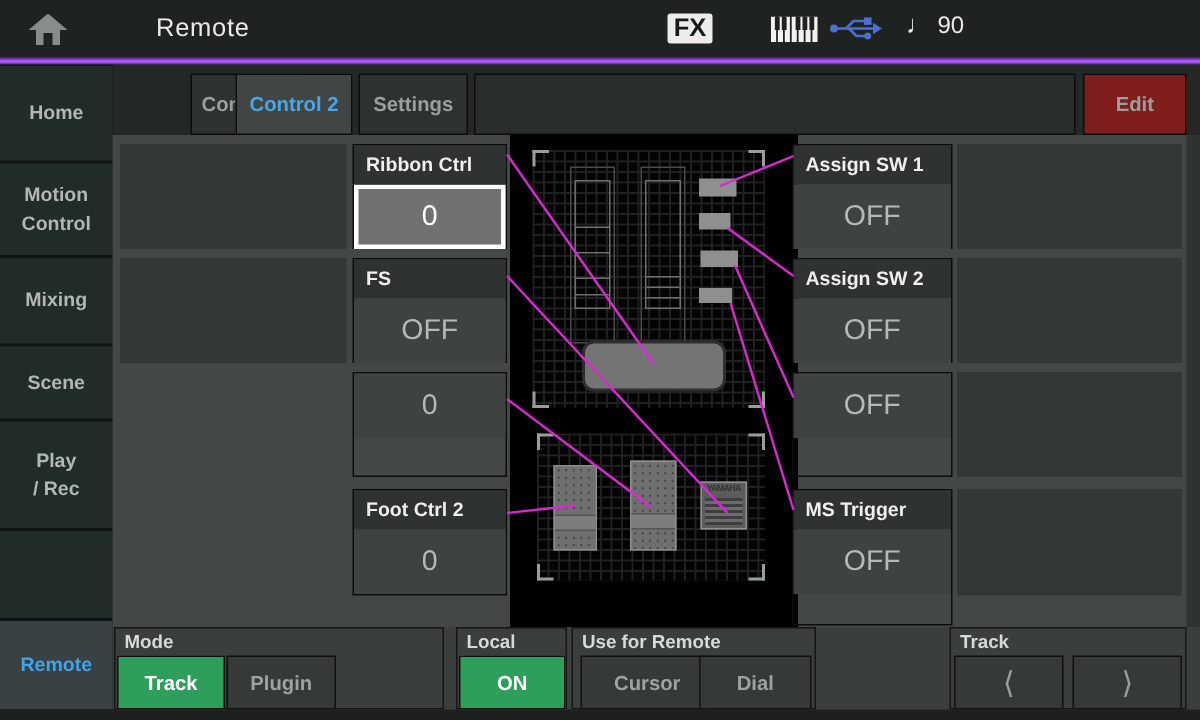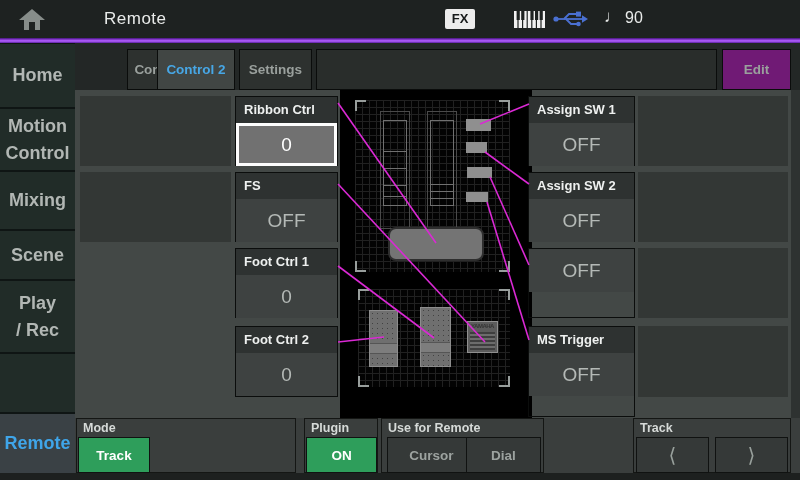--- a/index.html
+++ b/index.html
@@ -3,28 +3,28 @@
 <meta charset="utf-8">
 <style>
   html,body{margin:0;padding:0;background:#000;}
   #screen{position:relative;width:800px;height:480px;background:#434846;overflow:hidden;
           font-family:"Liberation Sans","DejaVu Sans",sans-serif;-webkit-font-smoothing:antialiased;}
   .abs{position:absolute;}
   
   #header{position:absolute;left:0;top:0;width:800px;height:38px;background:#1e2221;}
   #title{position:absolute;left:104px;top:9px;font-size:17px;color:#e9ebea;letter-spacing:.5px;}
   #fx-badge{position:absolute;left:445px;top:9px;width:30px;height:20px;background:#ececec;color:#16191a;
-            font-size:13px;font-weight:bold;text-align:center;line-height:20px;border-radius:2px;}
+            font-size:17px;font-weight:bold;text-align:center;line-height:20px;border-radius:2px;}
   #tempo-note{position:absolute;left:604px;top:7px;font-size:17px;color:#e9ebea;}
   #tempo-value{position:absolute;left:625px;top:9px;font-size:16px;color:#e9ebea;}
   #purple-line{position:absolute;left:0;top:38px;width:800px;height:5px;
                background:linear-gradient(180deg,#43127a 0%,#a34df0 45%,#b465ff 60%,#5a1da0 100%);}
   
   #sidebar-bg{position:absolute;left:0;top:43px;width:76px;height:437px;background:#0f1514;}
-  .scell{position:absolute;left:0;width:75px;background:#212c28;color:#b2b7b4;font-size:18px;font-weight:bold;
+  .scell{position:absolute;left:0;width:75px;background:#212c28;color:#b2b7b4;font-size:13px;font-weight:bold;
          display:flex;align-items:center;justify-content:center;text-align:center;white-space:pre-line;line-height:1.45;}
   .scell.active{background:#3a4145;color:#3fa5e9;}
   
   #tabrow{position:absolute;left:75px;top:43px;width:725px;height:47px;background:#232726;}
   .tab{position:absolute;top:49px;height:41px;background:#2d312f;border:1px solid #0a0c0b;color:#9aa09d;
        font-size:13.5px;font-weight:bold;display:flex;align-items:center;justify-content:center;box-sizing:border-box;}
   .tab.active{background:#414644;color:#47a7e6;}
   .tab.empty{background:#292d2b;}
   
   #main-bg{position:absolute;left:75px;top:90px;width:725px;height:328px;background:#434846;}
@@ -128,21 +128,21 @@
   <div class="scell" style="top:281px;height:71px;">Play
 / Rec</div>
   <div class="scell" style="top:354px;height:58px;"></div>
   <div class="scell active" style="top:414px;height:59px;">Remote</div>
 
   <div id="tabrow"></div>
   <div class="tab" style="left:79px;width:74px;margin-left:48px;">Control 1</div>
   <div class="tab active" style="left:157px;width:78px;">Control 2</div>
   <div class="tab" style="left:239px;width:73px;">Settings</div>
   <div class="tab empty" style="left:316px;width:401px;"></div>
-  <div class="tab" style="left:722px;width:69px;background:#701a75;">Edit</div>
+  <div class="tab" style="left:722px;width:69px;background:#7f1d1d;">Edit</div>
 
   <div id="main-bg"></div>
   <div id="main-right-edge"></div>
 
   <div class="blank-panel" style="left:80px;top:96px;width:151px;height:70px;"></div>
   <div class="blank-panel" style="left:80px;top:172px;width:151px;height:70px;"></div>
   <div class="blank-panel" style="left:638px;top:96px;width:150px;height:70px;"></div>
   <div class="blank-panel" style="left:638px;top:172px;width:150px;height:70px;"></div>
   <div class="blank-panel" style="left:638px;top:248px;width:150px;height:70px;"></div>
   <div class="blank-panel" style="left:638px;top:326px;width:150px;height:71px;"></div>
@@ -207,21 +207,20 @@
 
   <div class="pbox" style="left:235px;top:96px;width:103px;height:70px;">
     <div class="plabel">Ribbon Ctrl</div>
     <div class="pvalue selected">0</div>
   </div>
   <div class="pbox" style="left:235px;top:172px;width:103px;height:70px;">
     <div class="plabel">FS</div>
     <div class="pvalue">OFF</div>
   </div>
   <div class="pbox" style="left:235px;top:248px;width:103px;height:70px;">
-    <div class="plabel">Foot Ctrl 1</div>
     <div class="pvalue">0</div>
   </div>
   <div class="pbox" style="left:235px;top:326px;width:103px;height:71px;">
     <div class="plabel">Foot Ctrl 2</div>
     <div class="pvalue">0</div>
   </div>
 
   <div class="pbox" style="left:528px;top:96px;width:107px;height:70px;">
     <div class="plabel">Assign SW 1</div>
     <div class="pvalue">OFF</div>
@@ -236,24 +235,25 @@
   <div class="pbox" style="left:528px;top:326px;width:107px;height:91px;">
     <div class="plabel">MS Trigger</div>
     <div class="pvalue">OFF</div>
   </div>
 
   <div id="footer-bg"></div>
 
   <div class="fgroup" style="left:76px;width:220px;">
     <div class="fgh">Mode</div>
     <div class="fbtn green" style="left:1px;width:72px;">Track</div>
+    <div class="fbtn" style="left:74px;width:73px;">Plugin</div>
   </div>
 
   <div class="fgroup" style="left:304px;width:74px;">
-    <div class="fgh">Plugin</div>
+    <div class="fgh">Local</div>
     <div class="fbtn green" style="left:1px;width:71px;">ON</div>
   </div>
 
   <div class="fgroup" style="left:381px;width:163px;">
     <div class="fgh">Use for Remote</div>
     <div class="fbtn" style="left:5px;width:89px;">Cursor</div>
     <div class="fbtn" style="left:84px;width:75px;">Dial</div>
   </div>
 
   <div class="fgroup" style="left:633px;width:158px;">

